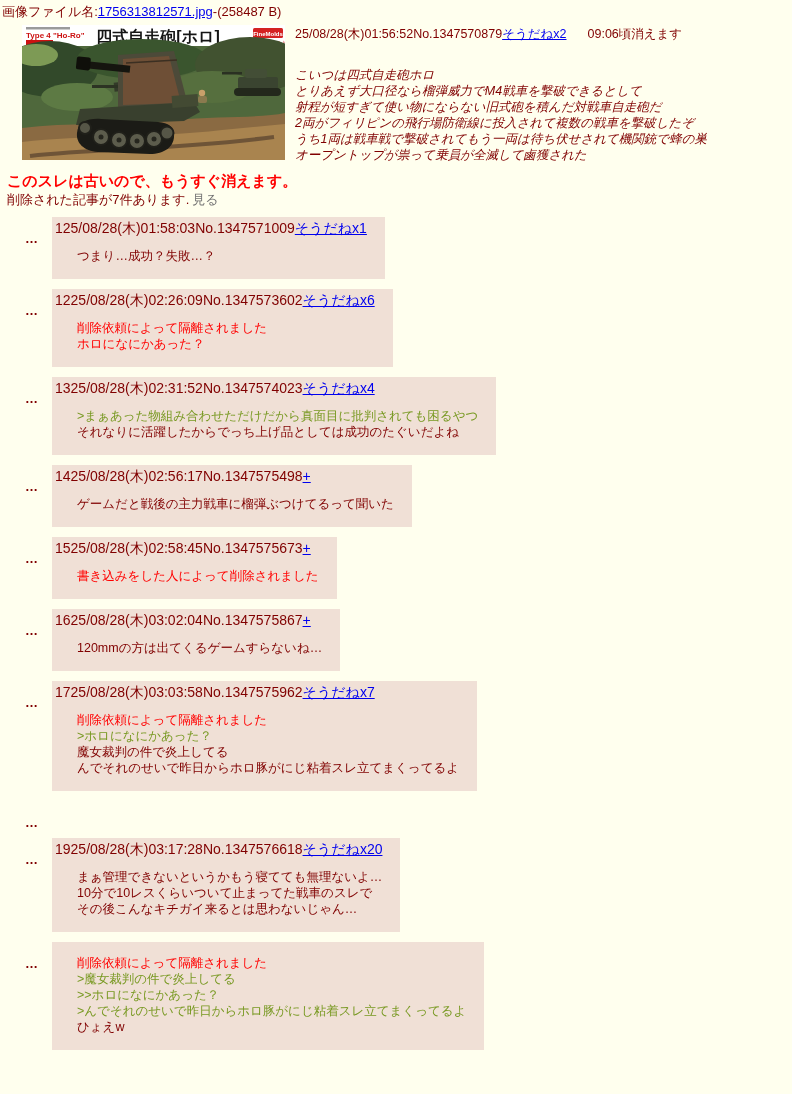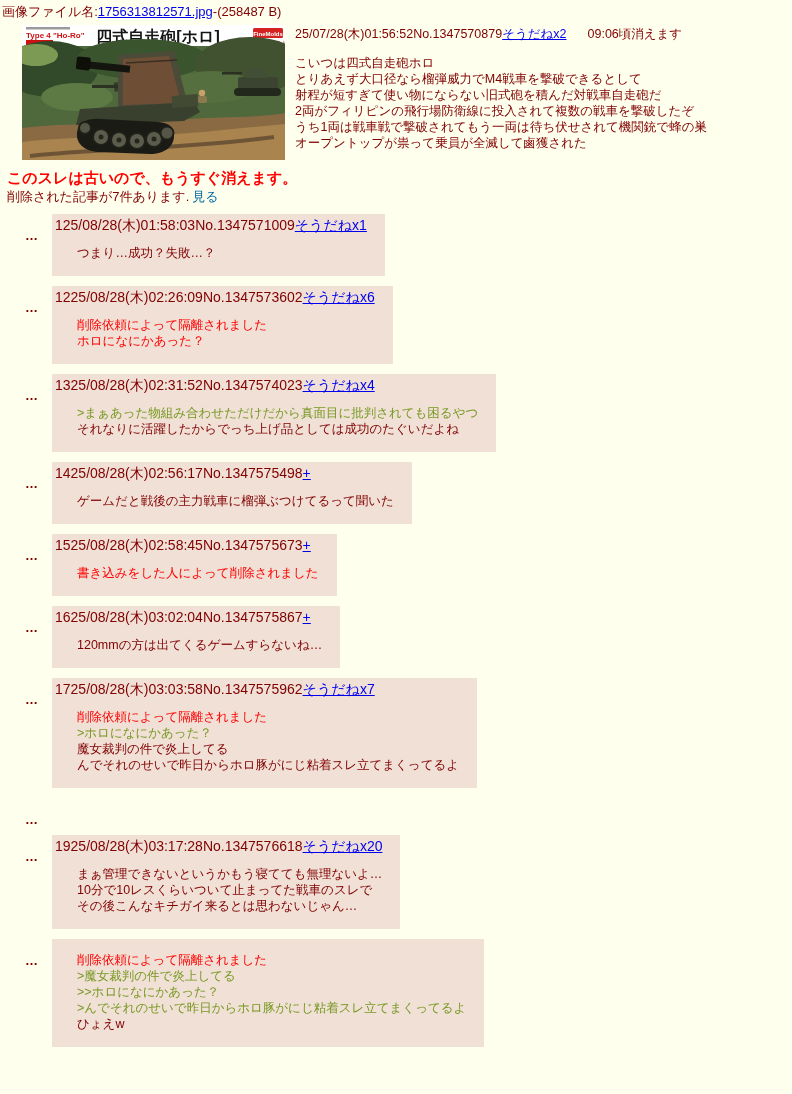--- a/index.html
+++ b/index.html
@@ -14,30 +14,30 @@
   a { color: #0000EE; text-decoration: underline; cursor: pointer; }
 
   .file-line { font-size: 13px; padding: 3px 0 1px 2px; }
 
   .op { display: flex; align-items: flex-start; margin-top: 3px; }
   .thumb { margin-left: 22px; width: 263px; height: 135px; cursor: pointer; flex: none; }
   .thumb svg { display: block; }
   .op-right { margin-left: 10px; padding-top: 1px; }
   .op-header { font-size: 12.5px; white-space: nowrap; }
   .op-header .expire { margin-left: 5px; padding-left: 16px; }
-  .op-body { margin-top: 12px; }
+  .op-body { margin-top: 24px; font-style: italic; }
 
   .line { font-size: 12.5px; line-height: 16px; white-space: pre; }
   .normal  { color: #800000; }
   .deleted { color: #FF0000; }
   .quote   { color: #789922; }
 
   .warn { color: #FF0000; font-weight: bold; font-size: 15px; margin: 9px 0 0 7px; line-height: 18px; }
   .del-info { font-size: 13px; margin: 1px 0 8px 7px; }
-  .del-info .view { color: #0369a1; text-decoration: none; margin-left: 3px; }
+  .del-info .view { color: #737373; text-decoration: none; margin-left: 3px; }
 
   .reply-row { display: flex; align-items: flex-start; margin-bottom: 10px; }
   .menu-btn {
     background: none; border: none; padding: 0;
     margin-left: 25px; margin-top: 17px;
     color: #800000; font-weight: bold; font-size: 13px; line-height: 10px;
     letter-spacing: 1px; cursor: pointer; flex: none;
   }
   .reply-box {
     margin-left: 13px;
@@ -111,21 +111,21 @@
       <circle cx="132" cy="114" r="8" fill="#5c5c4c" stroke="#20201a" stroke-width="2"></circle>
       <circle cx="145" cy="108" r="6.5" fill="#565647" stroke="#20201a" stroke-width="2"></circle>
       <circle cx="79" cy="112" r="2.5" fill="#26261e"></circle>
       <circle cx="97" cy="115" r="2.5" fill="#26261e"></circle>
       <circle cx="115" cy="116" r="2.5" fill="#26261e"></circle>
       <circle cx="132" cy="114" r="2.5" fill="#26261e"></circle>
     </svg>
   </div>
   <div class="op-right">
     <div class="op-header">
-      <span>25/07/28(木)01:56:52</span><span>No.1347570879</span><a href="#">そうだねx2</a><span class="expire">09:06頃消えます</span>
+      <span>25/08/28(木)01:56:52</span><span>No.1347570879</span><a href="#">そうだねx2</a><span class="expire">09:06頃消えます</span>
     </div>
     <div class="op-body" id="op-body">
         <div class="line normal">こいつは四式自走砲ホロ</div>
         <div class="line normal">とりあえず大口径なら榴弾威力でM4戦車を撃破できるとして</div>
         <div class="line normal">射程が短すぎて使い物にならない旧式砲を積んだ対戦車自走砲だ</div>
         <div class="line normal">2両がフィリピンの飛行場防衛線に投入されて複数の戦車を撃破したぞ</div>
         <div class="line normal">うち1両は戦車戦で撃破されてもう一両は待ち伏せされて機関銃で蜂の巣</div>
         <div class="line normal">オープントップが祟って乗員が全滅して鹵獲された</div>
       </div>
   </div>

